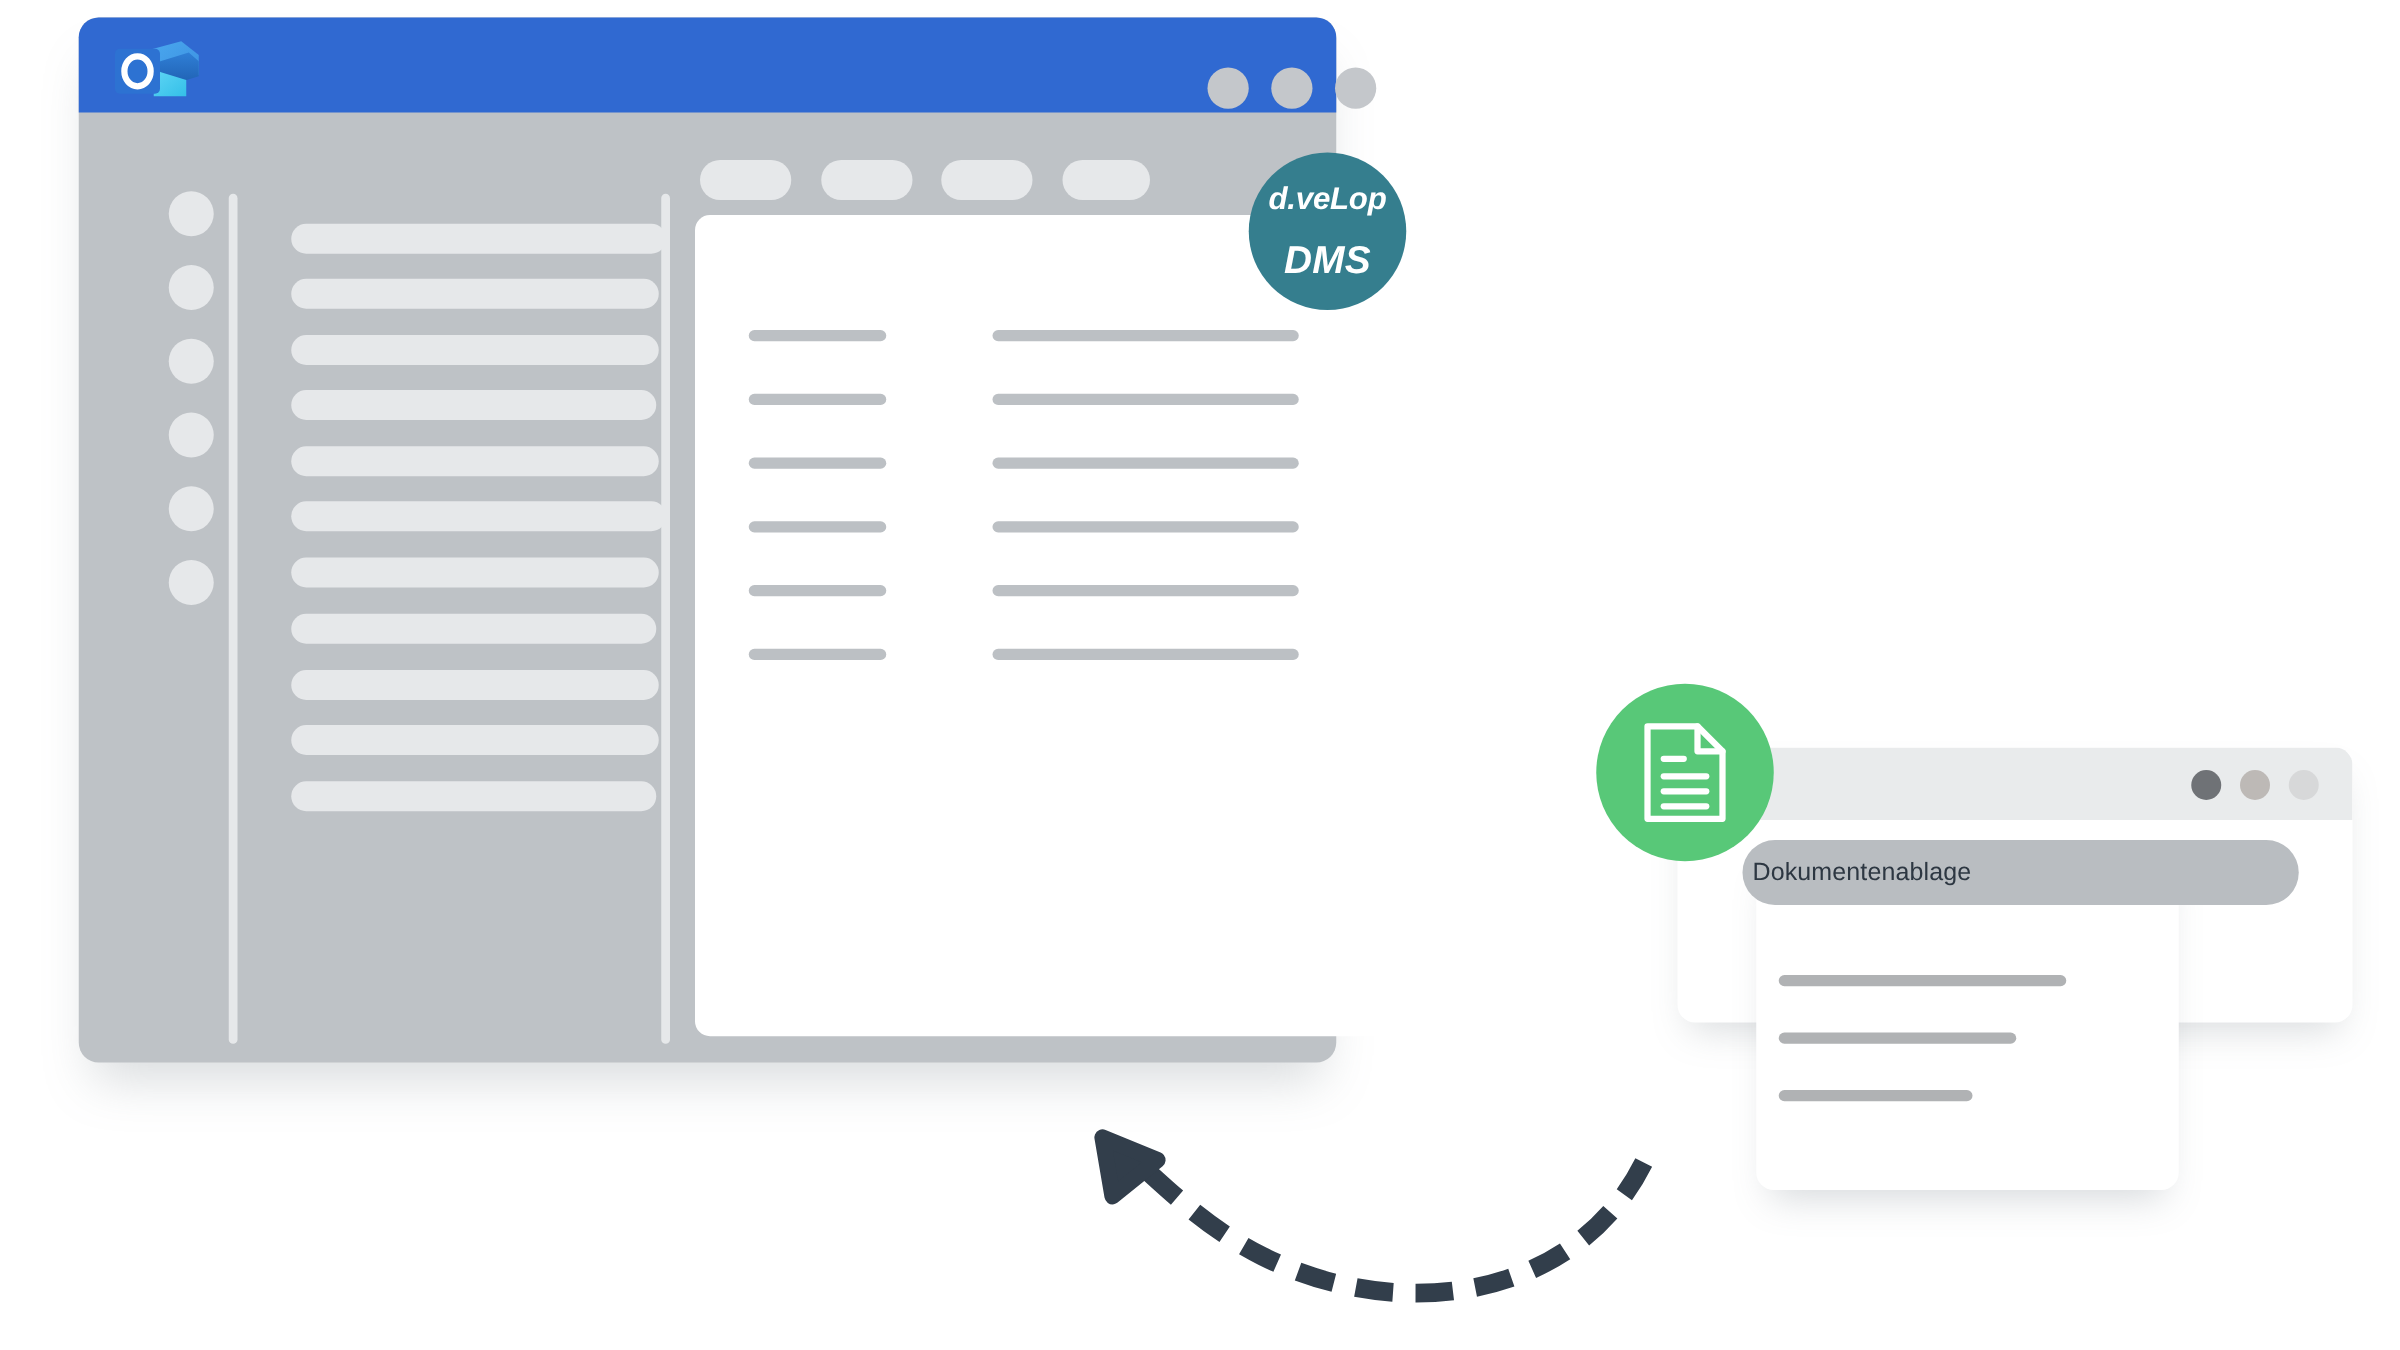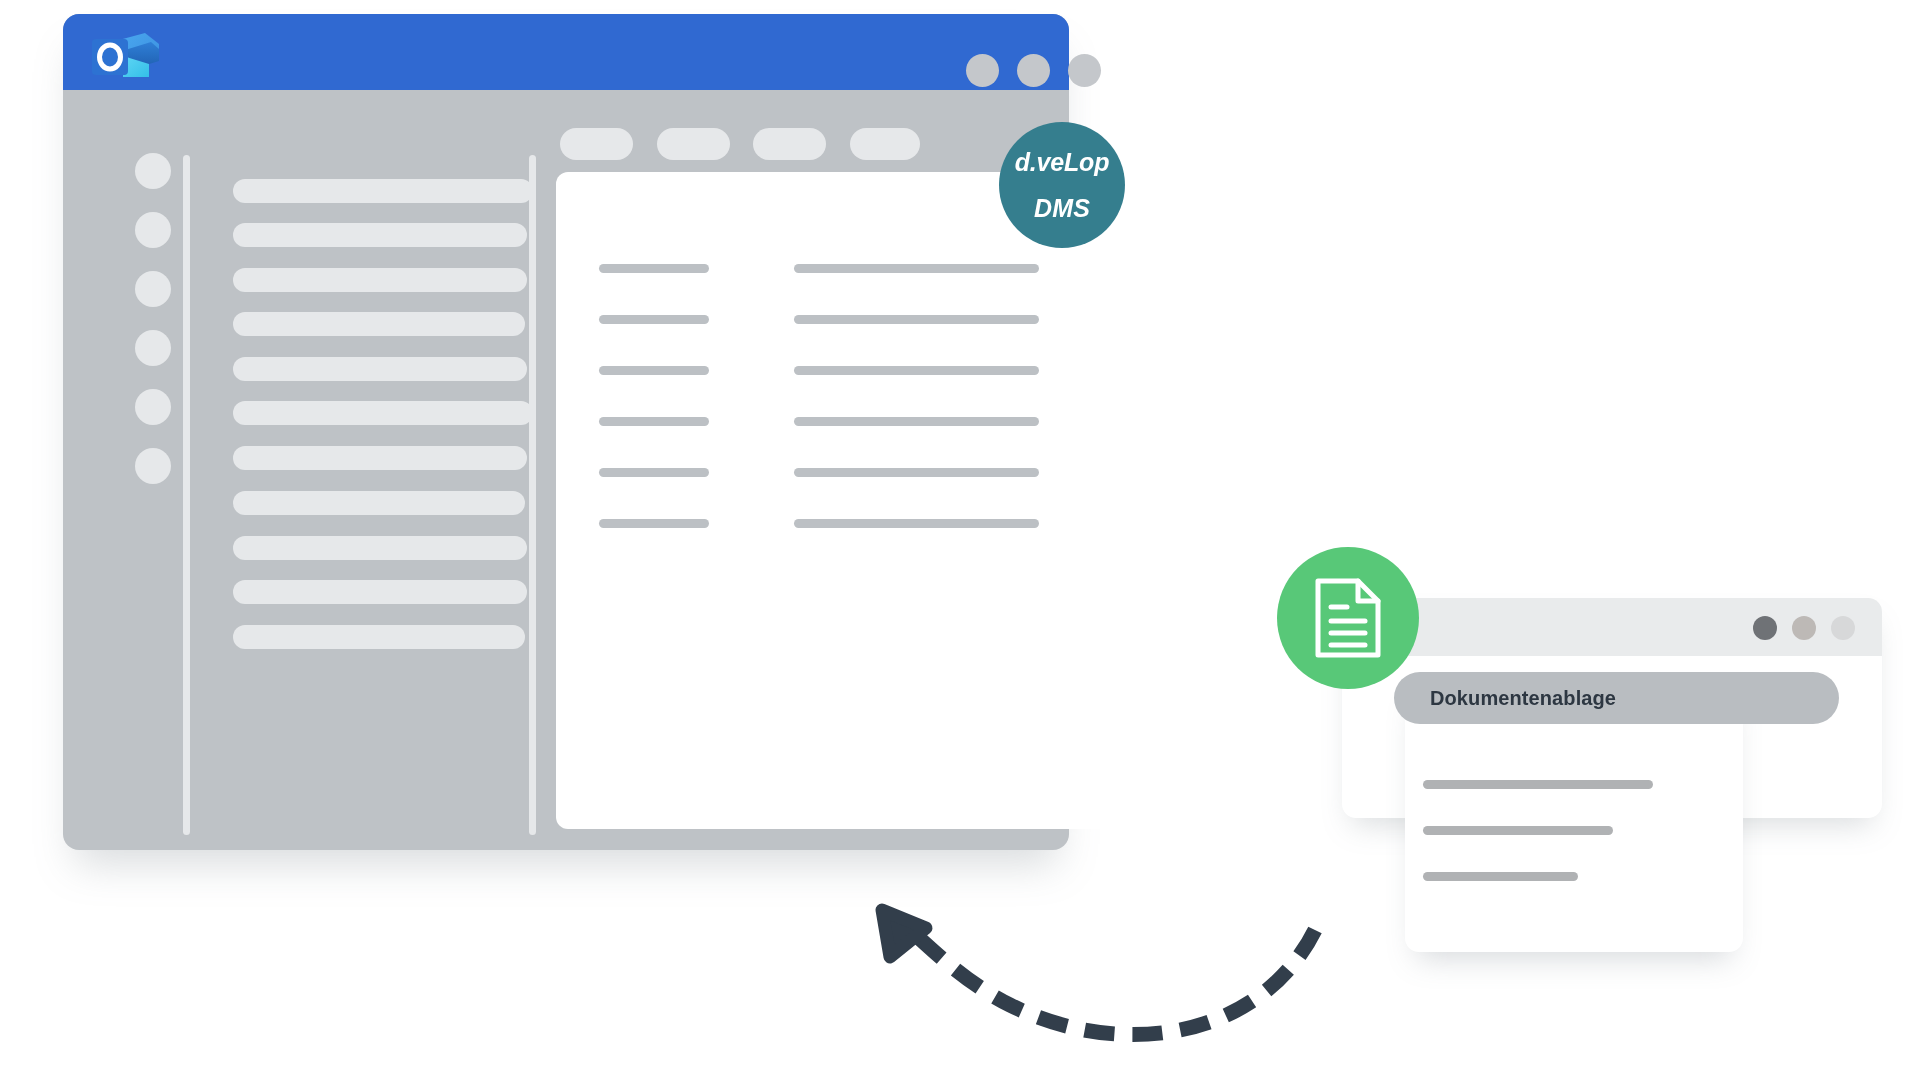--- a/index.html
+++ b/index.html
@@ -143,21 +143,21 @@
     color: #ffffff;
     line-height: 1.12;
     font-style: italic;
   }
   #dms-badge-line1 {
     font-size: 25px;
     font-weight: 700;
     letter-spacing: -0.2px;
   }
   #dms-badge-line2 {
-    font-size: 25px;
+    font-size: 31px;
     font-weight: 700;
     letter-spacing: 0.2px;
     margin-top: 18px;
   }
 
   
   #dms-window {
     position: absolute;
     left: 1342px;
     top: 598px;
@@ -202,23 +202,23 @@
     left: -11px;
     top: -4px;
     width: 445px;
     height: 52px;
     border-radius: 26px;
     background: #b9bdc1;
     display: flex;
     align-items: center;
   }
   #dms-card-pill-label {
-    margin-left: 36px;
+    margin-left: 8px;
     font-size: 20px;
-    font-weight: 700;
+    font-weight: 400;
     color: #2d3742;
     letter-spacing: 0.1px;
   }
   .card-line {
     position: absolute;
     left: 18px;
     height: 9px;
     border-radius: 5px;
     background: #b0b2b4;
   }

